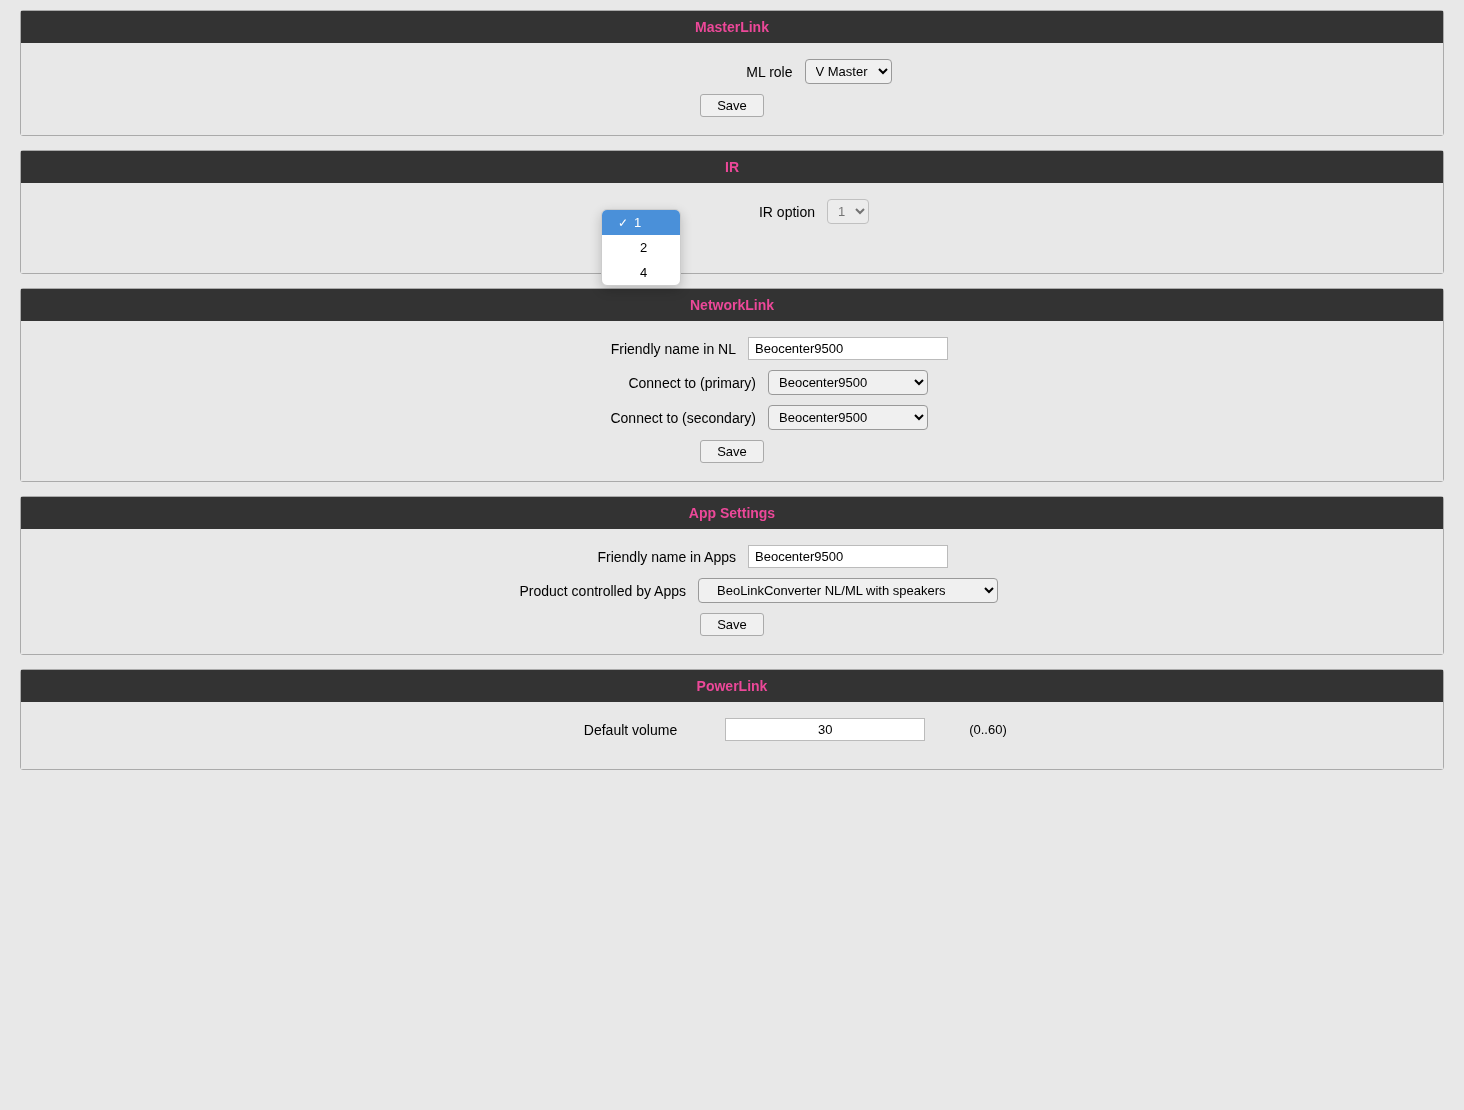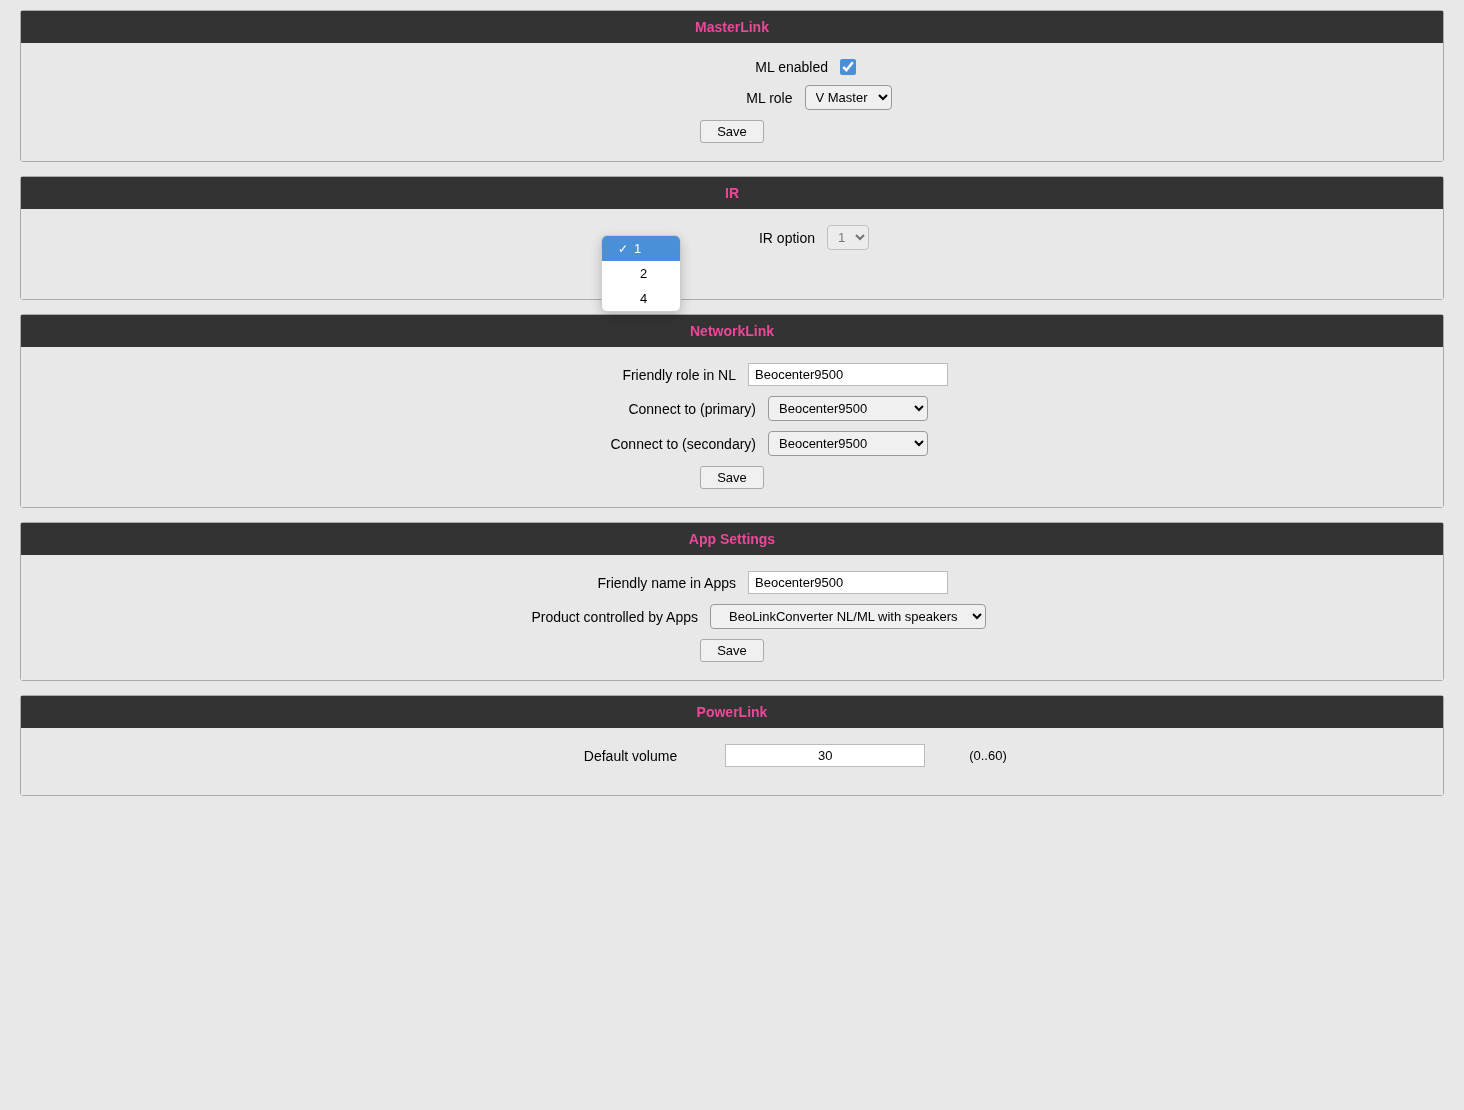--- a/index.html
+++ b/index.html
@@ -139,21 +139,21 @@
 
     .nl-select {
       width: 160px;
     }
 
     .app-friendly-input {
       width: 240px;
     }
 
     .app-select-long {
-      width: 276px;
+      width: 300px;
       padding-left: 14px;
     }
 
     .app-select-medium {
       width: 220px;
     }
 
     .powerlink-section-body .form-row {
       justify-content: center;
       gap: 36px;
@@ -174,24 +174,20 @@
     }
   </style>
 </head>
 <body>
 
 <div class="section">
   <div class="section-header">
     <span>MasterLink</span>
   </div>
   <div class="section-body">
-    <div class="form-row">
-      <span class="form-label">ML enabled</span>
-      <input type="checkbox" checked="" class="form-control" style="">
-    </div>
     <div class="form-row">
       <span class="form-label">ML role</span>
       <select class="form-control">
         <option>V Master</option>
         <option>Master</option>
         <option>Slave</option>
       </select>
     </div>
     <div class="save-row">
       <button class="save-btn">Save</button>
@@ -229,21 +225,21 @@
     </div>
   </div>
 </div>
 
 <div class="section">
   <div class="section-header">
     <span>NetworkLink</span>
   </div>
   <div class="section-body">
     <div class="form-row">
-      <span class="form-label">Friendly role in NL</span>
+      <span class="form-label">Friendly name in NL</span>
       <input type="text" class="form-control nl-input" value="Beocenter9500" style="">
     </div>
     <div class="form-row">
       <span class="form-label">Connect to (primary)</span>
       <select class="form-control nl-select">
         <option>Beocenter9500</option>
       </select>
     </div>
     <div class="form-row">
       <span class="form-label">Connect to (secondary)</span>

